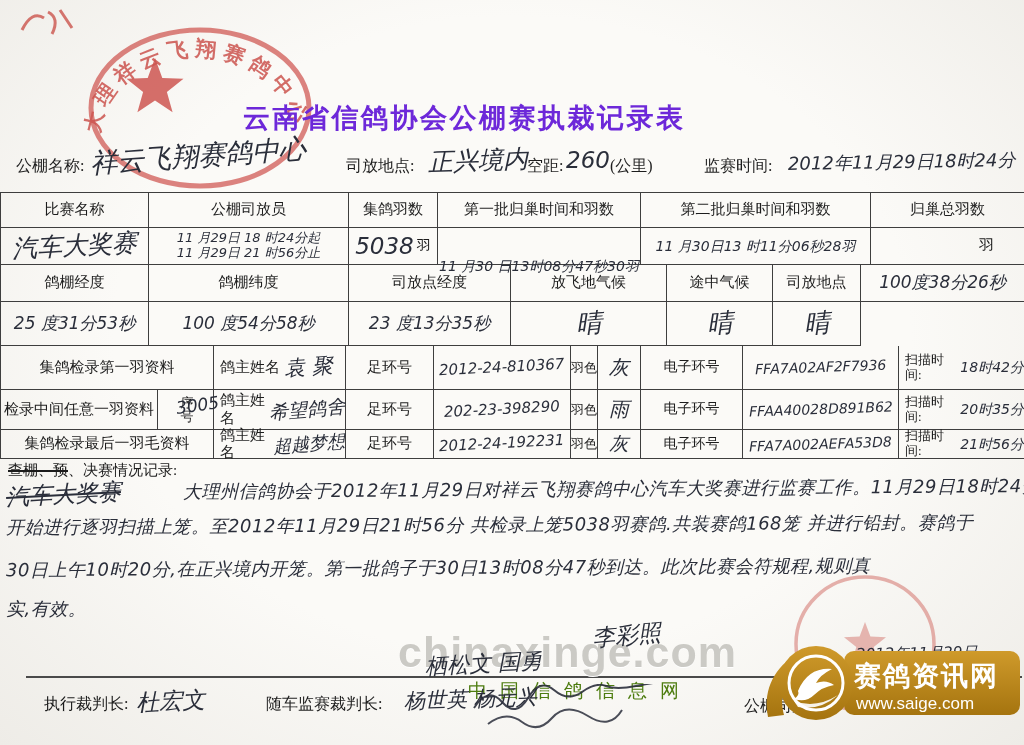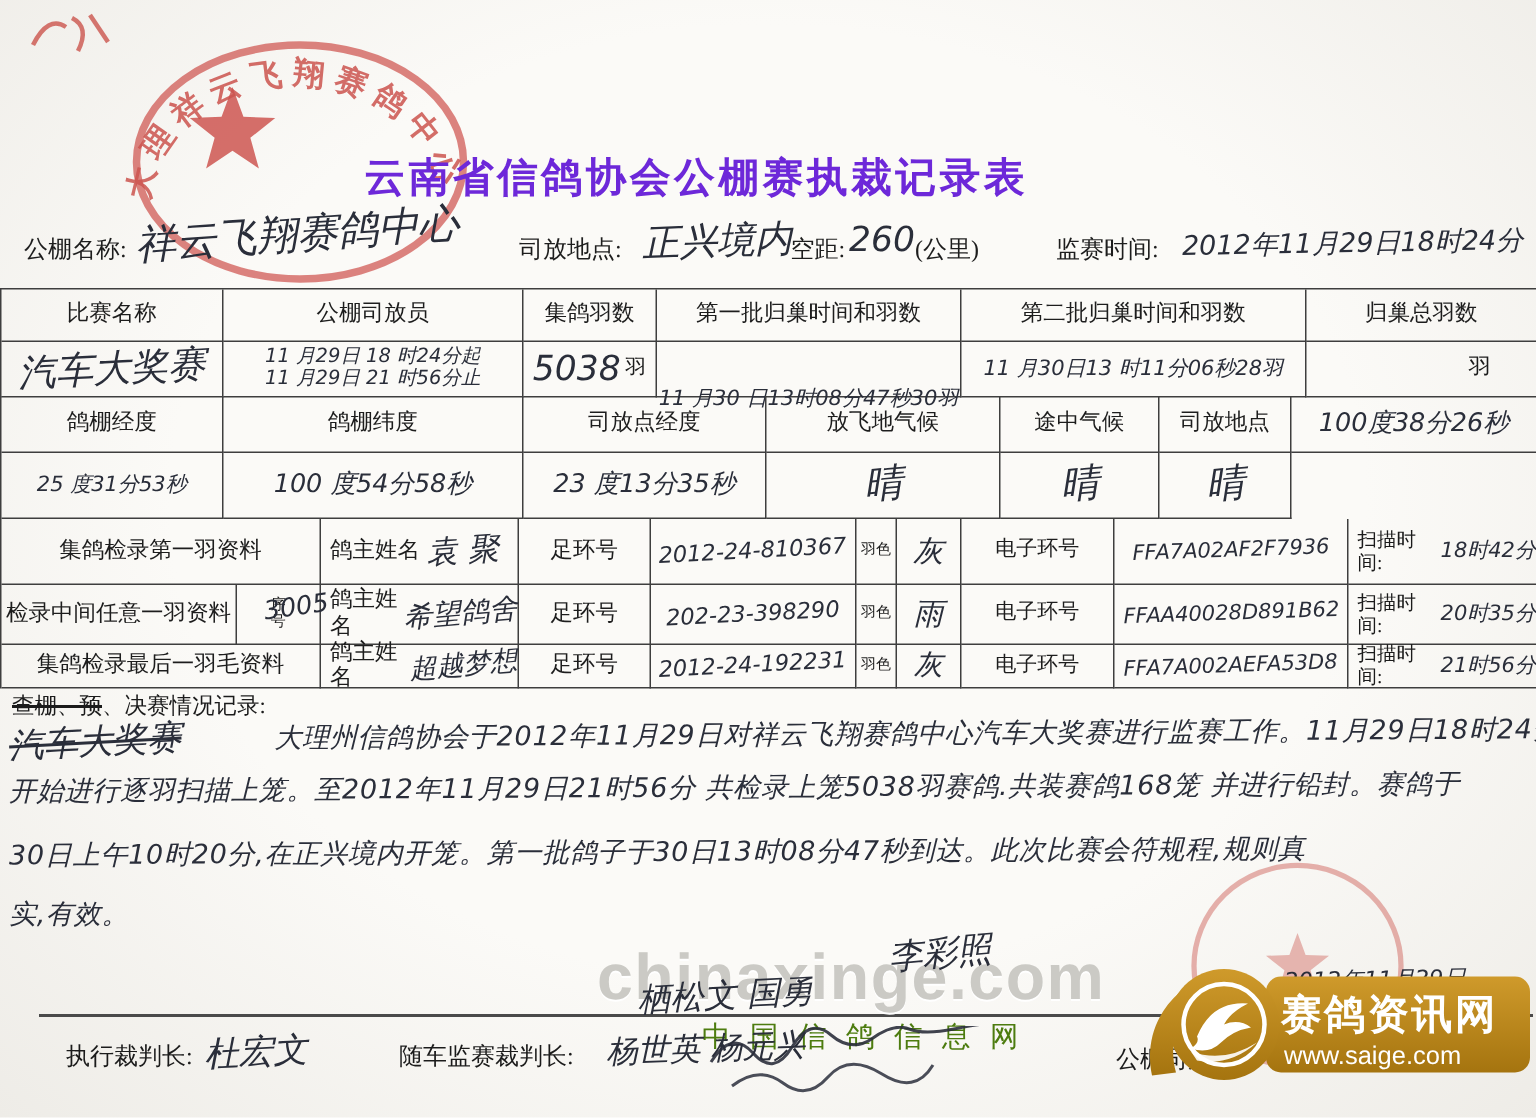--- a/index.html
+++ b/index.html
@@ -18,21 +18,21 @@
   .grid { position:absolute; left:0; width:1024px; display:grid; border-left:1.5px solid #3e3e3e; }
   .topline { border-top:1.5px solid #3e3e3e; }
   .cell {
     border-right:1.5px solid #3e3e3e; border-bottom:1.5px solid #3e3e3e;
     display:flex; align-items:center; justify-content:center; position:relative;
     font-size:15px; color:#1d1d1d; text-align:center; line-height:1.15; overflow:visible;
   }
   .cell.left { justify-content:flex-start; padding-left:6px; text-align:left; }
   .cell.right { justify-content:flex-end; padding-right:30px; }
   .lbl { font-size:15px; color:#1d1d1d; }
-  .small-lbl { font-size:10px; line-height:1.05; }
+  .small-lbl { font-size:13px; line-height:1.05;text-align:right; }
   .title { font-size:27px; font-weight:bold; letter-spacing:2.5px; color:#6d28d9; }
   .rm { font-size:18px; letter-spacing:.5px; }
   .strike { text-decoration:line-through; text-decoration-thickness:2px; }
   .wm-en {
     font-family:"Liberation Sans","DejaVu Sans",sans-serif;
     font-size:43px; font-weight:bold; color:#cbcac5;
     text-shadow:0 1px 0 #ffffff; letter-spacing:1px; z-index:1;
   }
   .wm-cn { font-size:19px; letter-spacing:13px; color:#4d7c0f; z-index:1; }
   .z2 { z-index:2; } .z3 { z-index:3; } .z6 { z-index:6; }
@@ -102,21 +102,21 @@
   <div class="cell">鸽棚经度</div>
   <div class="cell">鸽棚纬度</div>
   <div class="cell">司放点经度</div>
   <div class="cell">放飞地气候</div>
   <div class="cell">途中气候</div>
   <div class="cell">司放地点</div>
   <div class="cell">
       <span class="hw" style="font-size:17px;">100度38分26秒</span>
     </div>
   <div class="cell">
-      <span class="hw" style="font-size:14px;font-style:italic;">25 度31分53秒</span>
+      <span class="hw" style="font-size:17px;font-style:italic;">25 度31分53秒</span>
     </div>
   <div class="cell">
       <span class="hw" style="font-size:17px;">100 度54分58秒</span>
     </div>
   <div class="cell">
       <span class="hw" style="font-size:17px;">23 度13分35秒</span>
     </div>
   <div class="cell">
       <span class="hw" style="font-size:26px;transform:rotate(-5deg);">晴</span>
     </div>

